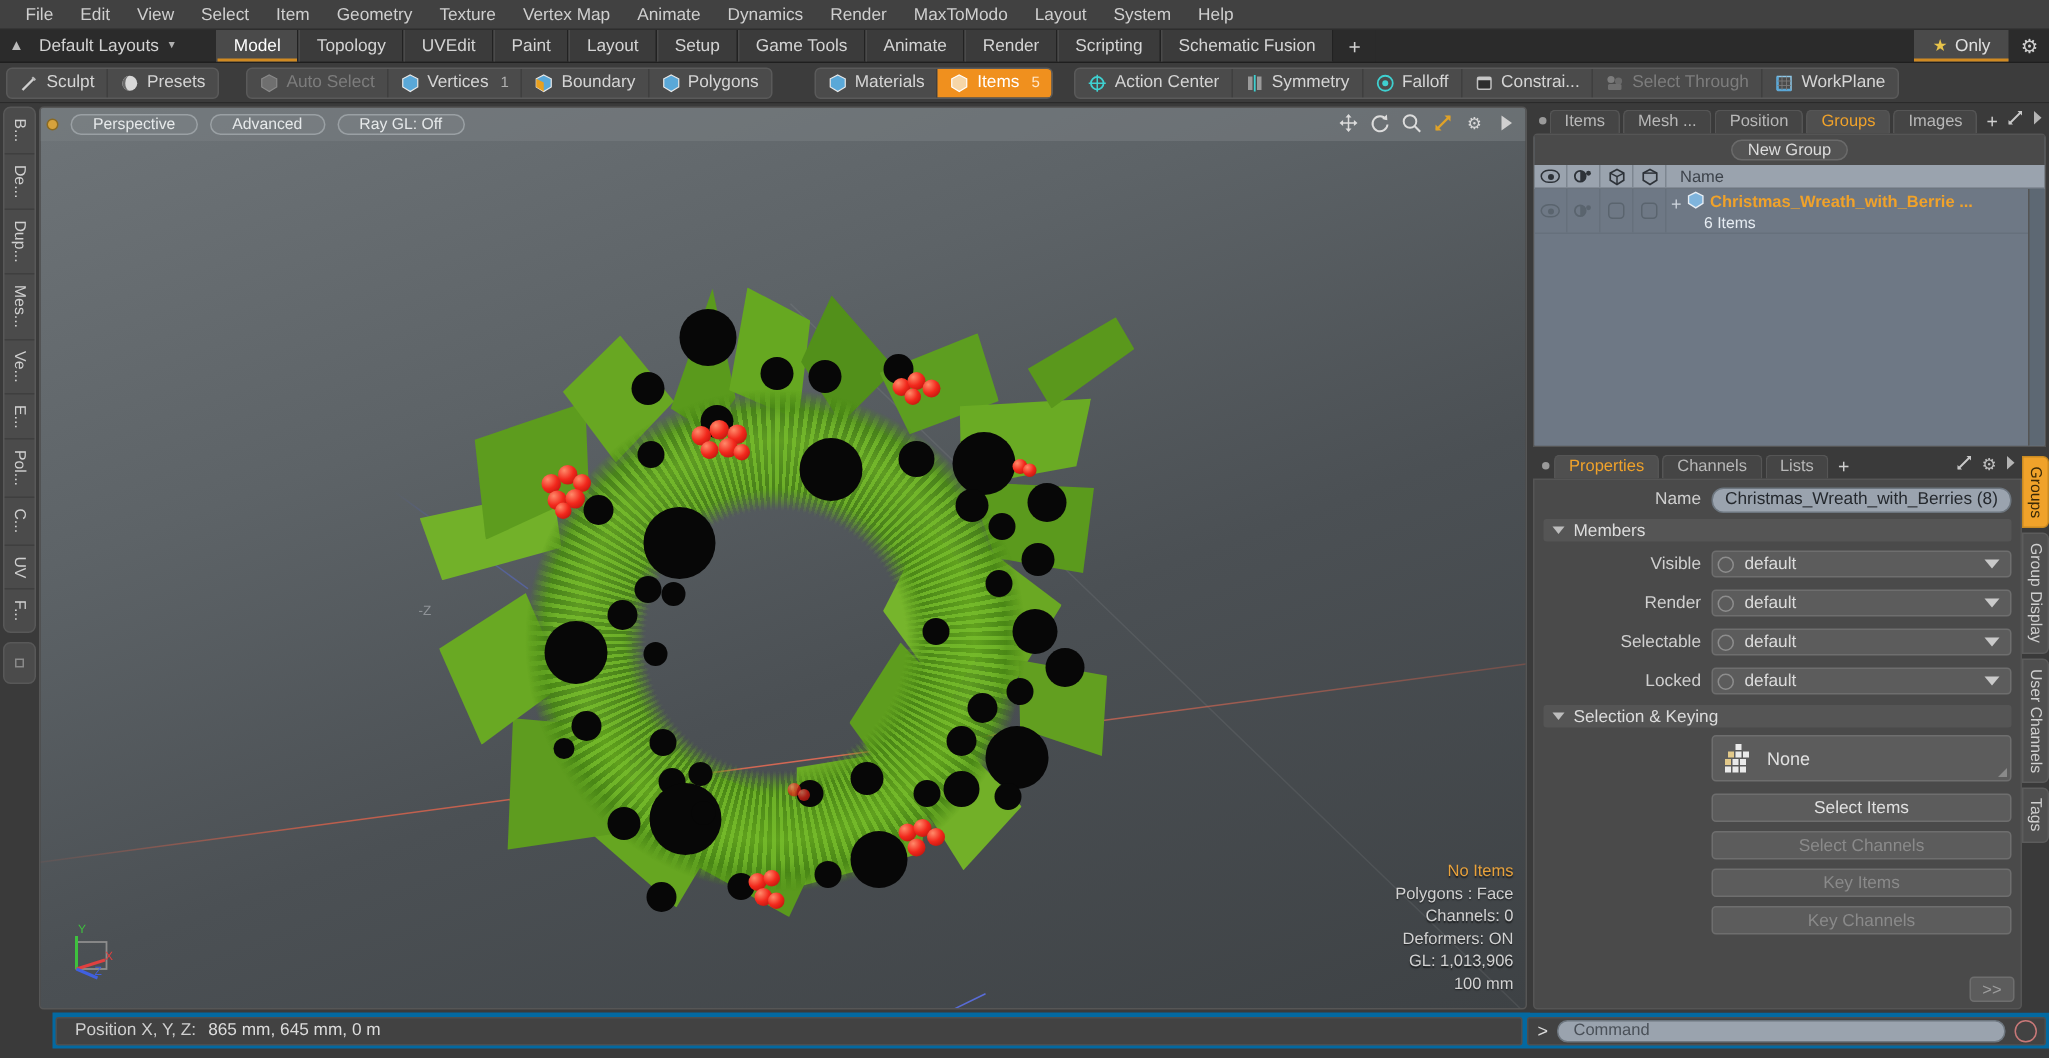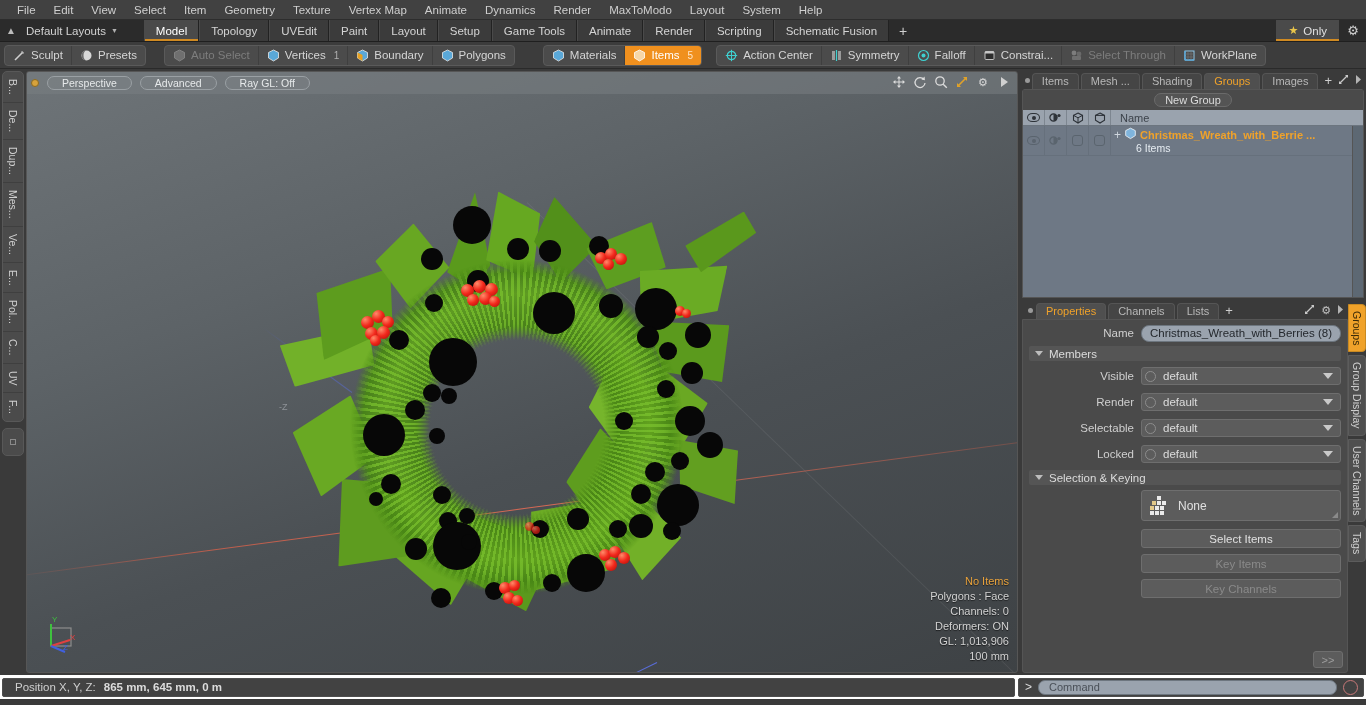--- a/index.html
+++ b/index.html
@@ -255,27 +255,27 @@
   .rvtabs{ width:18px; display:flex; flex-direction:column; padding-top:2px; }
   .rvtab{
     writing-mode:vertical-rl; text-orientation:mixed;
     background:#4f4f4f; border:1px solid #5c5c5c; border-radius:0 4px 4px 0;
     color:#cfcfcf; font-size:10.5px; padding:6px 1px; margin-bottom:3px;
     display:flex; align-items:center; justify-content:center; white-space:nowrap;
   }
   .rvtab.active{ background:#f0a22a; color:#3a2a08; border-color:#c98a22; }
 
   
-  .statusbar{ height:24px; background:#ffffff; display:flex; align-items:center; padding:0 2px; }
+  .statusbar{ height:24px; background:#0369a1; display:flex; align-items:center; padding:0 2px;margin-left:35px; }
   .sb-left{
     flex:1; height:19px; background:#424242; border:1px solid #4e4e4e; border-radius:2px;
     display:flex; align-items:center; padding-left:12px; color:#cfcfcf; font-size:11.5px;
     margin-right:3px;
   }
-  .sb-left .vals{ margin-left:8px; color:#dcdcdc;font-weight:bold; }
+  .sb-left .vals{ margin-left:8px; color:#dcdcdc; }
   .sb-right{
     width:346px; height:19px; display:flex; align-items:center; gap:6px; padding-left:6px;
     background:#424242; border:1px solid #4e4e4e; border-radius:2px;
   }
   .sb-right .gt{ color:#dcdcdc; font-size:12px; }
   .cmdfield{
     flex:1; height:15px; background:#9aa3ae; border:1px solid #6d767f; border-radius:7px;
     display:flex; align-items:center; padding-left:10px; color:#4a5058; font-size:11px;
   }
   .reccircle{ width:15px;height:15px;border-radius:50%;border:1.6px solid #c87878; margin-right:5px; flex:none;}
@@ -697,21 +697,21 @@
   </div>
 
   <div class="rightpanel">
 
     <div class="panel-tabs">
       <span class="pdot">
           <i></i>
         </span>
       <span class="ptab">Items</span>
       <span class="ptab">Mesh ...</span>
-      <span class="ptab">Shading</span>
+      <span class="ptab">Position</span>
       <span class="ptab active">Groups</span>
       <span class="ptab">Images</span>
       <span class="ptab-plus">+</span>
       <span class="ptab-icons">
         <span>
           <svg width="11" height="11" viewBox="0 0 11 11">
               <path d="M1 10 L1 7 L4 10 Z" fill="#c9c9c9"></path>
               <path d="M10 1 L10 4 L7 1 Z" fill="#c9c9c9"></path>
               <line x1="1.5" y1="9.5" x2="9.5" y2="1.5" stroke="#c9c9c9" stroke-width="1.3"></line>
             </svg>
@@ -889,20 +889,24 @@
               <span class="corner"></span>
             </span>
           </div>
 
           <div class="btnrow">
             <span class="lsp"></span>
             <span class="wbtn">Select Items</span>
           </div>
           <div class="btnrow">
             <span class="lsp"></span>
+            <span class="wbtn disabled">Select Channels</span>
+          </div>
+          <div class="btnrow">
+            <span class="lsp"></span>
             <span class="wbtn disabled">Key Items</span>
           </div>
           <div class="btnrow">
             <span class="lsp"></span>
             <span class="wbtn disabled">Key Channels</span>
           </div>
 
           <div class="fwdbtn">&gt;&gt;</div>
         </div>
       </div>

